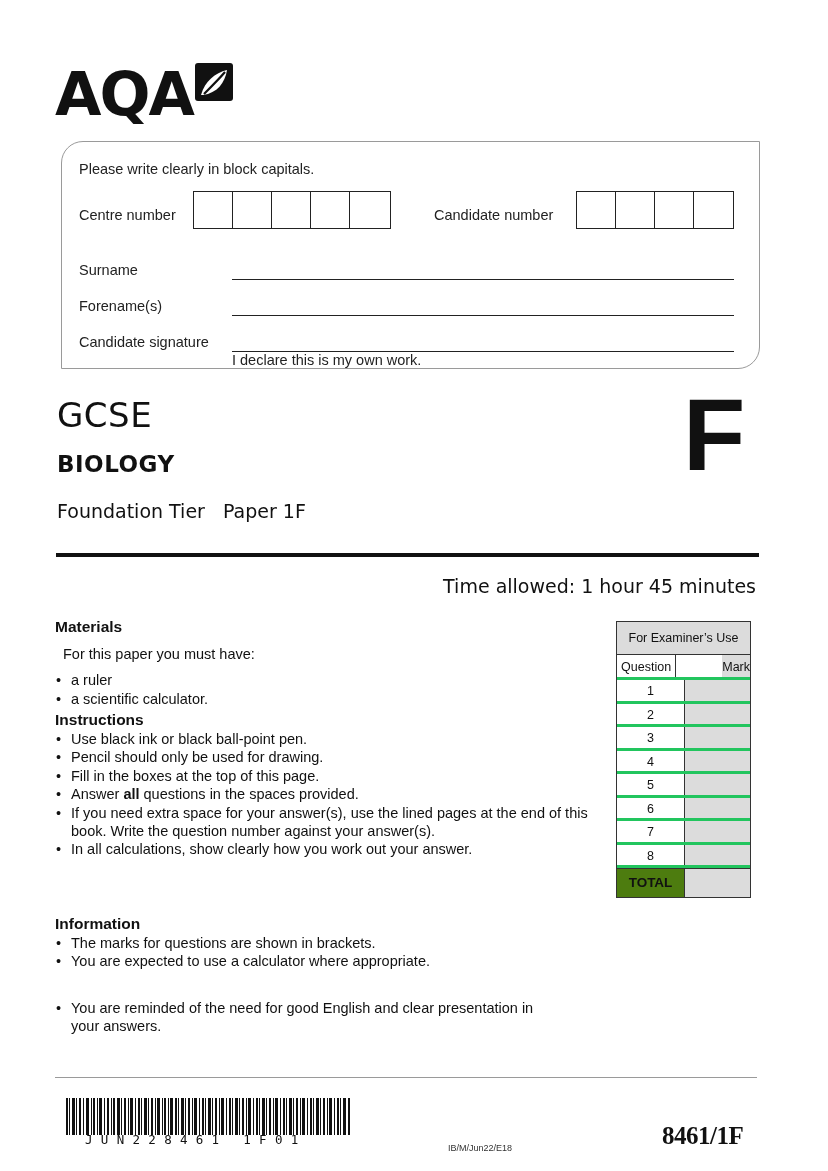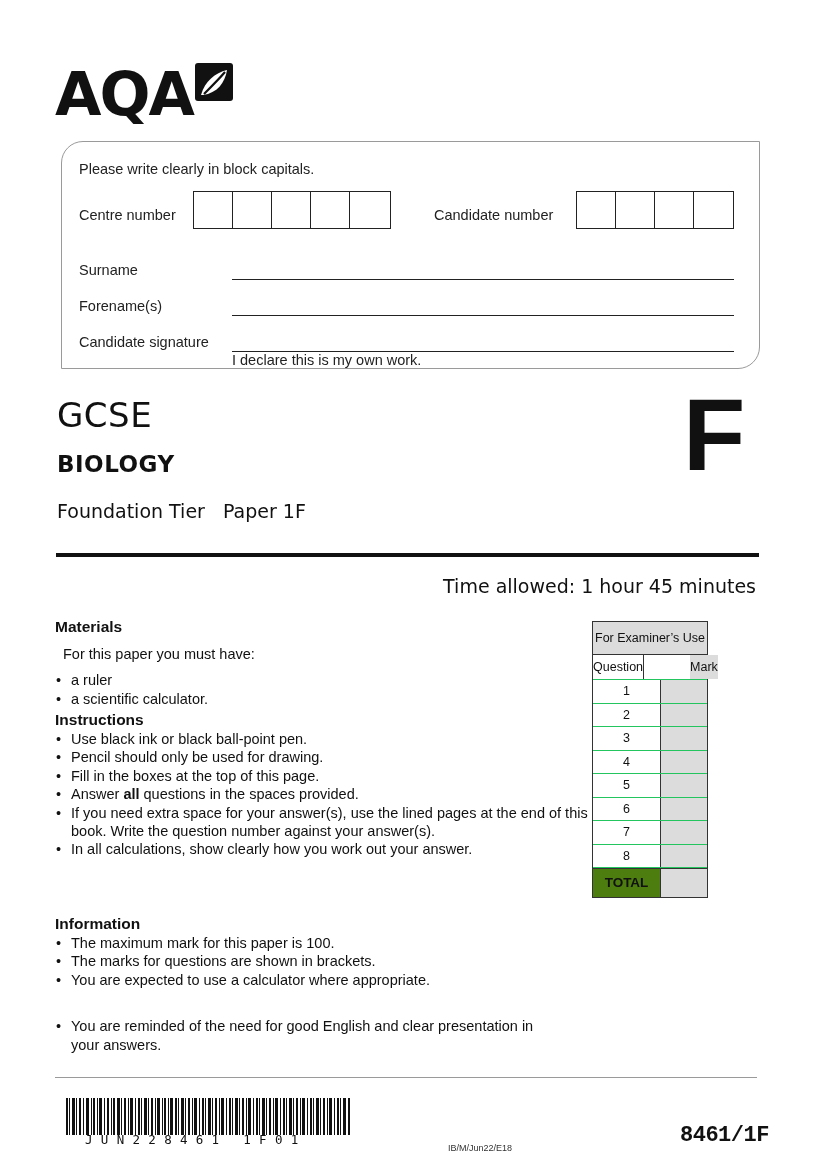--- a/index.html
+++ b/index.html
@@ -29,38 +29,38 @@
 
   
   .section { left: 55px; width: 560px; font-size: 14.5px; line-height: 18.4px; }
   .section h3 { margin: 0; font-size: 15.5px; font-weight: bold; line-height: 20px; }
   .section p { margin: 8px; }
   .section ul { list-style: none; margin: 0; padding: 0; }
   .section li { position: relative; padding-left: 16px; }
   .section li::before { content: "\2022"; position: absolute; left: 1px; top: 0; }
 
   
-  .exam { left: 592px; top: 621px; width: 116px; border: 1.5px solid #333; box-sizing: border-box; font-size: 12.5px; }
+  .exam { left: 616px; top: 621px; width: 135px; border: 1.5px solid #333; box-sizing: border-box; font-size: 12.5px; }
   .exam .hdr { background: #dcdcdc; height: 32px; line-height: 32px; text-align: center; border-bottom: 1px solid #333; }
-  .exam .row { display: flex; height: 23.5px; border-bottom: 1px solid #22c55e; box-sizing: border-box; }
+  .exam .row { display: flex; height: 23.5px; border-bottom: 3px solid #22c55e; box-sizing: border-box; }
   .exam .row:last-child { border-bottom: none; }
   .exam .q { width: 68px; border-right: 1px solid #333; text-align: center; line-height: 22px; background: #fff; box-sizing: border-box; }
   .exam .m { flex: 1; background: #dcdcdc; }
   .exam .row.colhdr .q, .exam .row.colhdr .m { line-height: 24px; }
   .exam .row.colhdr { height: 25px; }
   .exam .row.colhdr .m { text-align: center; margin-left: 46px; }
   .exam .row.total { height: 29px; border-top: 1.5px solid #333; }
   .exam .row.total .q { background: #4d7c0f; font-weight: bold; font-size: 13.5px; line-height: 28px; }
 
   
   .foot-rule { left: 55px; top: 1077px; width: 702px; height: 1px; background: #9a9a9a; }
   .barcode { left: 66px; top: 1098px; width: 284px; height: 37px; }
   .barcode-text { left: 85px; top: 1133px; font-family: "DejaVu Sans Mono", monospace; font-size: 12.5px; letter-spacing: 8.3px; line-height: 14px; white-space: pre; }
   .ref { left: 448px; top: 1143px; font-size: 9px; color: #333; }
-  .code { left: 680px; top: 1120px; font-family: Liberation Mono, monospace; font-weight: bold; font-size: 22px; line-height: 32px; letter-spacing: -0.5px; }
+  .code { left: 662px; top: 1120px; font-family: Liberation Serif, serif; font-weight: bold; font-size: 25px; line-height: 32px; letter-spacing: -0.5px; }
 </style>
 </head>
 <body>
 
 <div class="abs logo">
   <div class="abs logo-text">AQA</div>
   <svg class="abs logo-mark" viewBox="0 0 38 38">
     <rect x="0" y="0" width="38" height="38" rx="3" fill="#111"></rect>
     <path d="M6 32 C 10 18, 20 10, 32 7 C 30 20, 22 30, 8 32 Z" fill="#fff"></path>
     <path d="M9 31 C 16 24, 24 16, 30 9" stroke="#111" stroke-width="2.2" fill="none"></path>
@@ -121,21 +121,20 @@
     <li>Fill in the boxes at the top of this page.</li>
     <li><span>Answer </span><b>all</b><span> questions in the spaces provided.</span></li>
     <li style="width:520px;">If you need extra space for your answer(s), use the lined pages at the end of this book.  Write the question number against your answer(s).</li>
     <li>In all calculations, show clearly how you work out your answer.</li>
   </ul>
 </div>
 
 <div class="abs section" style="top:914px;">
   <h3>Information</h3>
   <ul>
-    <li>The maximum mark for this paper is 100.</li>
     <li>The marks for questions are shown in brackets.</li>
     <li>You are expected to use a calculator where appropriate.</li>
     <li style="width:480px;margin-top:28px;">You are reminded of the need for good English and clear presentation in your answers.</li>
   </ul>
 </div>
 
 <div class="abs exam">
   <div class="hdr">For Examiner’s Use</div>
   <div class="row colhdr">
     <div class="q">Question</div>

